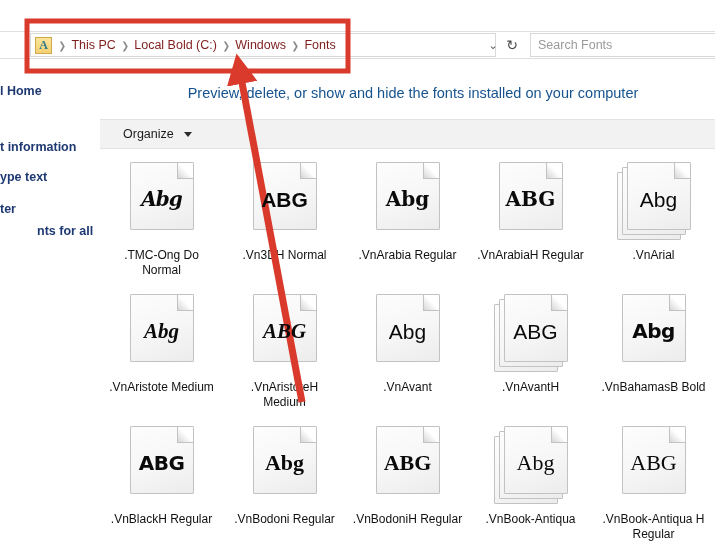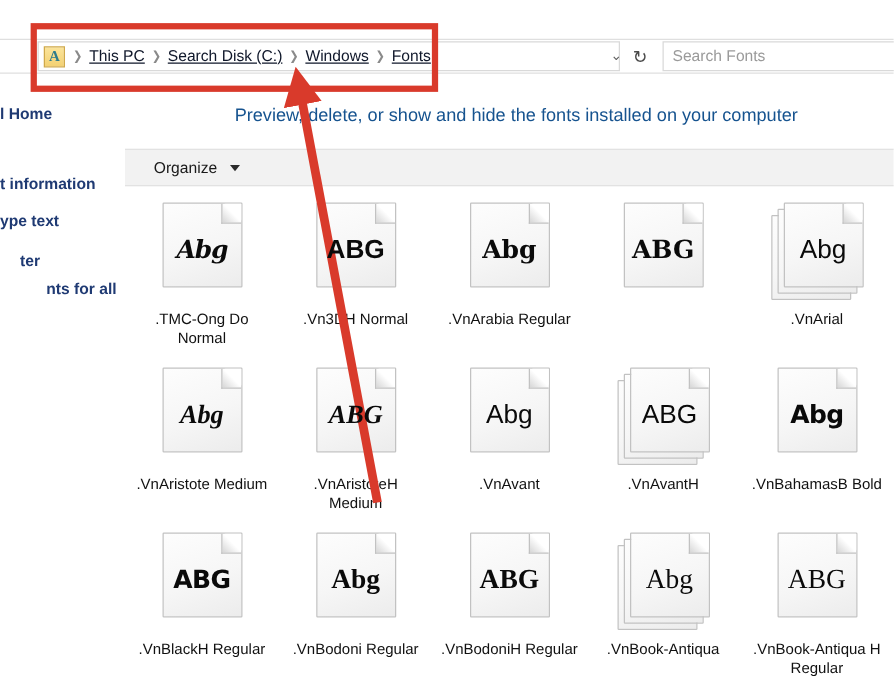--- a/index.html
+++ b/index.html
@@ -57,22 +57,21 @@
   }
   .crumbs {
     display: flex;
     align-items: center;
     font-size: 12.5px;
     color: #1b1b1b;
     white-space: nowrap;
   }
   .crumb {
     padding: 1px 4px;
-    color: #0f172a;
-    text-decoration: underline;
+    color: #7f1d1d;
   }
   .crumb-sep {
     color: #8a8a8a;
     font-size: 10px;
     padding: 0 1px;
     transform: scaleX(0.9);
   }
 
   .addr-chevron {
     position: absolute;
@@ -116,21 +115,21 @@
     position: absolute;
     left: 0;
     font-size: 12.5px;
     color: #1f3a73;
     white-space: nowrap;
     font-weight: bold;
   }
   .nav-home   { top: 22px; }
   .nav-info   { top: 78px; }
   .nav-type   { top: 108px; }
-  .nav-center { top: 140px; padding-left: 16px; }
+  .nav-center { top: 140px; }
   .nav-all    { top: 162px; margin-left: 37px; }
 
   
   #page-heading {
     position: absolute;
     left: 133px; top: 85px;
     width: 560px;
     font-size: 14.5px;
     color: #16538f;
     text-align: center;
@@ -269,21 +268,21 @@
   <div id="addressbar"></div>
 
   <div class="addr-field">
     <span class="fonts-folder-icon">
       <span>A</span>
     </span>
     <div class="crumbs">
       <span class="crumb-sep">❯</span>
       <span class="crumb">This PC</span>
       <span class="crumb-sep">❯</span>
-      <span class="crumb">Search Disk (C:)</span>
+      <span class="crumb">Local Bold (C:)</span>
       <span class="crumb-sep">❯</span>
       <span class="crumb">Windows</span>
       <span class="crumb-sep">❯</span>
       <span class="crumb">Fonts</span>
     </div>
   </div>
 
   <div class="addr-chevron">⌄</div>
   <div class="addr-refresh">↻</div>
   <div class="search-field">Search Fonts</div>
@@ -329,20 +328,21 @@
           </div>
         </div>
         <div class="font-label">.VnArabia Regular</div>
       </div>
       <div class="font-cell">
         <div class="tile-wrap single">
           <div class="sheet sheet-front">
             <span class="preview pv-blackserif">ABG</span>
           </div>
         </div>
+        <div class="font-label">.VnArabiaH Regular</div>
       </div>
       <div class="font-cell">
         <div class="tile-wrap">
           <div class="sheet sheet-back2"></div>
           <div class="sheet sheet-back1"></div>
           <div class="sheet sheet-front">
             <span class="preview pv-sans">Abg</span>
           </div>
         </div>
         <div class="font-label">.VnArial</div>

